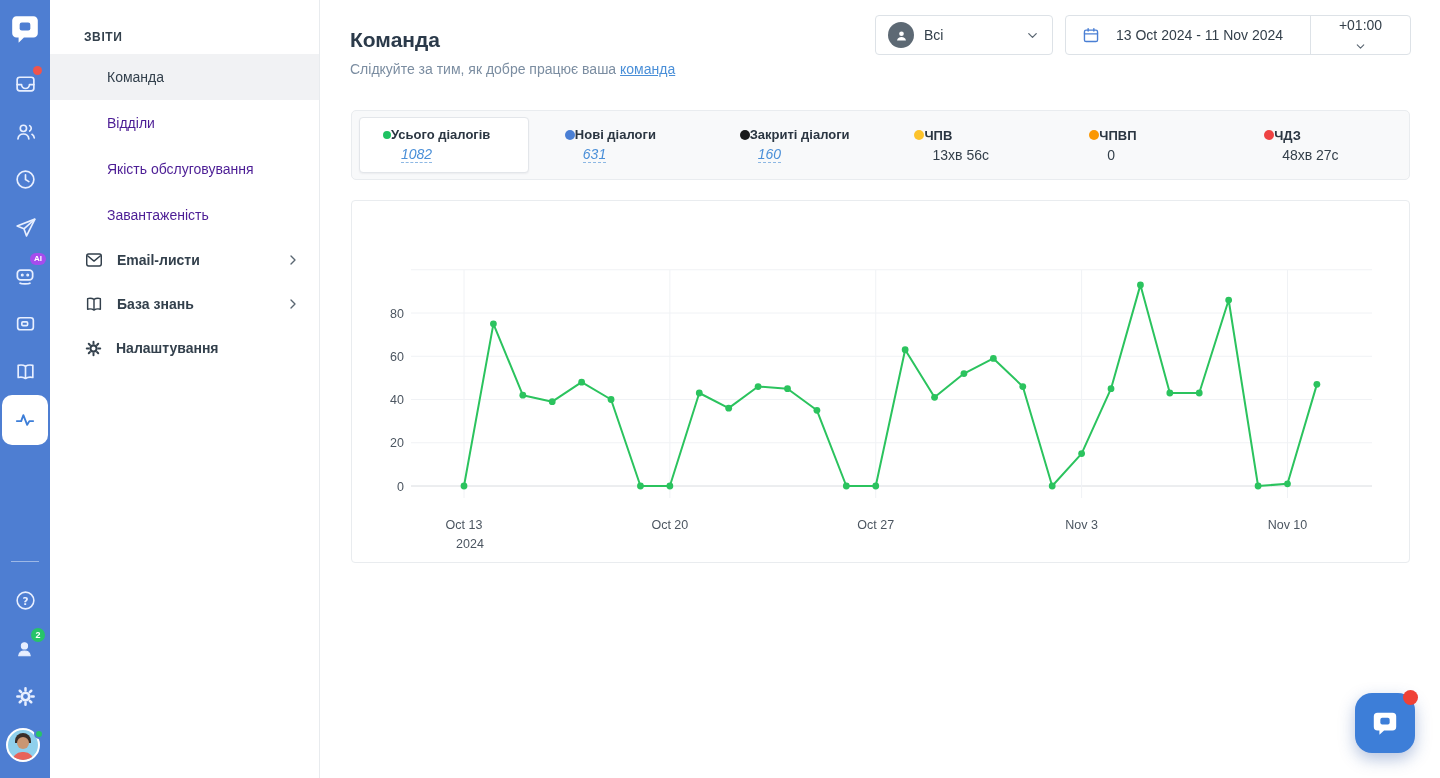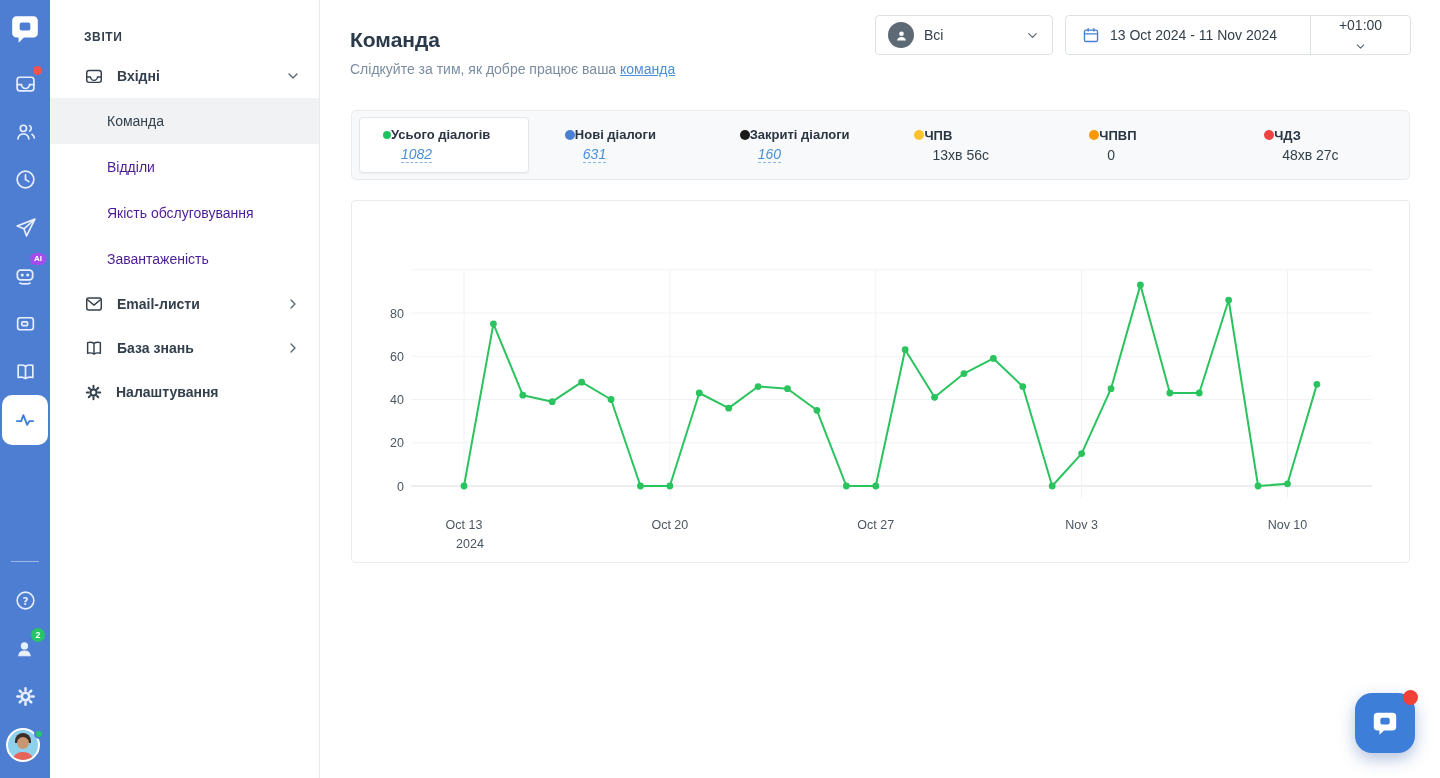--- a/index.html
+++ b/index.html
@@ -58,21 +58,21 @@
   .page-title { font-size:21px; font-weight:bold; color:#2b3a4a; }
   .page-sub { margin-top:9px; font-size:14px; color:#7b8da1; }
   .page-sub a { color:#4a8fd8; text-decoration:underline; cursor:pointer; }
 
   .ctl { position:absolute; top:15px; height:40px; background:#fff; border:1px solid #dde2e7;
     border-radius:4px; display:flex; align-items:center; font-size:14px; color:#333f4a; }
   .agent-box { left:555px; width:178px; padding:0 12px; gap:10px; cursor:pointer; }
   .agent-ava { width:26px; height:26px; border-radius:50%; background:#5d6974; display:flex;
     align-items:center; justify-content:center; flex:none; }
   .date-box { left:745px; width:346px; padding:0; }
-  .date-left { display:flex; align-items:center; gap:10px; padding:0 16px; flex:1; cursor:pointer; }
+  .date-left { display:flex; align-items:center; gap:16px; padding:0 16px; flex:1; cursor:pointer; }
   .tz { width:100px; border-left:1px solid #dde2e7; height:100%; display:flex; align-items:center;
     justify-content:center; gap:7px; cursor:pointer;flex-direction:column; }
 
   
   .stats { position:absolute; left:31px; top:110px; width:1059px; height:70px; background:#f8f9fa;
     border:1px solid #e9ecef; border-radius:5px; display:flex; }
   .metric { flex:1; display:flex; flex-direction:column; justify-content:center; gap:4px;
     padding-left:30px; cursor:pointer; }
   .metric.card { background:#fff; border:1px solid #e3e6ea; border-radius:4px;
     margin:6px 6px 6px 7px; box-shadow:0 1px 2px rgba(30,40,60,.06); padding-left:23px; }
@@ -193,31 +193,20 @@
           <div class="face"></div>
           <div class="shirt"></div>
       </div>
     </div>
   </div>
 </div>
 
 <div class="sidebar">
   <div class="side-section">ЗВІТИ</div>
 
-  <div class="nav-row">
-    <svg class="ic" width="20" height="20" viewBox="0 0 22 22" fill="none" stroke-width="1.6" stroke-linecap="round" stroke-linejoin="round">
-      <rect x="3" y="5" width="16" height="13" rx="2.5"></rect>
-        <path d="M3 12h4.2a3.8 3.8 0 0 0 7.6 0H19"></path>
-    </svg>
-    <span class="lbl">Вхідні</span>
-    <span class="spacer"></span>
-    <svg width="16" height="16" viewBox="0 0 24 24" fill="none" stroke="#5a6672" stroke-width="2" stroke-linecap="round" stroke-linejoin="round">
-      <polyline points="6 9 12 15 18 9"></polyline>
-    </svg>
-  </div>
 
   <div class="sub-item selected">Команда</div>
   <div class="sub-item">Відділи</div>
   <div class="sub-item">Якість обслуговування</div>
   <div class="sub-item">Завантаженість</div>
 
   <div class="nav-row">
     <svg class="ic" width="20" height="20" viewBox="0 0 22 22" fill="none" stroke-width="1.6" stroke-linejoin="round">
       <rect x="3" y="4.5" width="16" height="13" rx="2"></rect>
         <path d="M3.6 6 11 12.2 18.4 6"></path>

